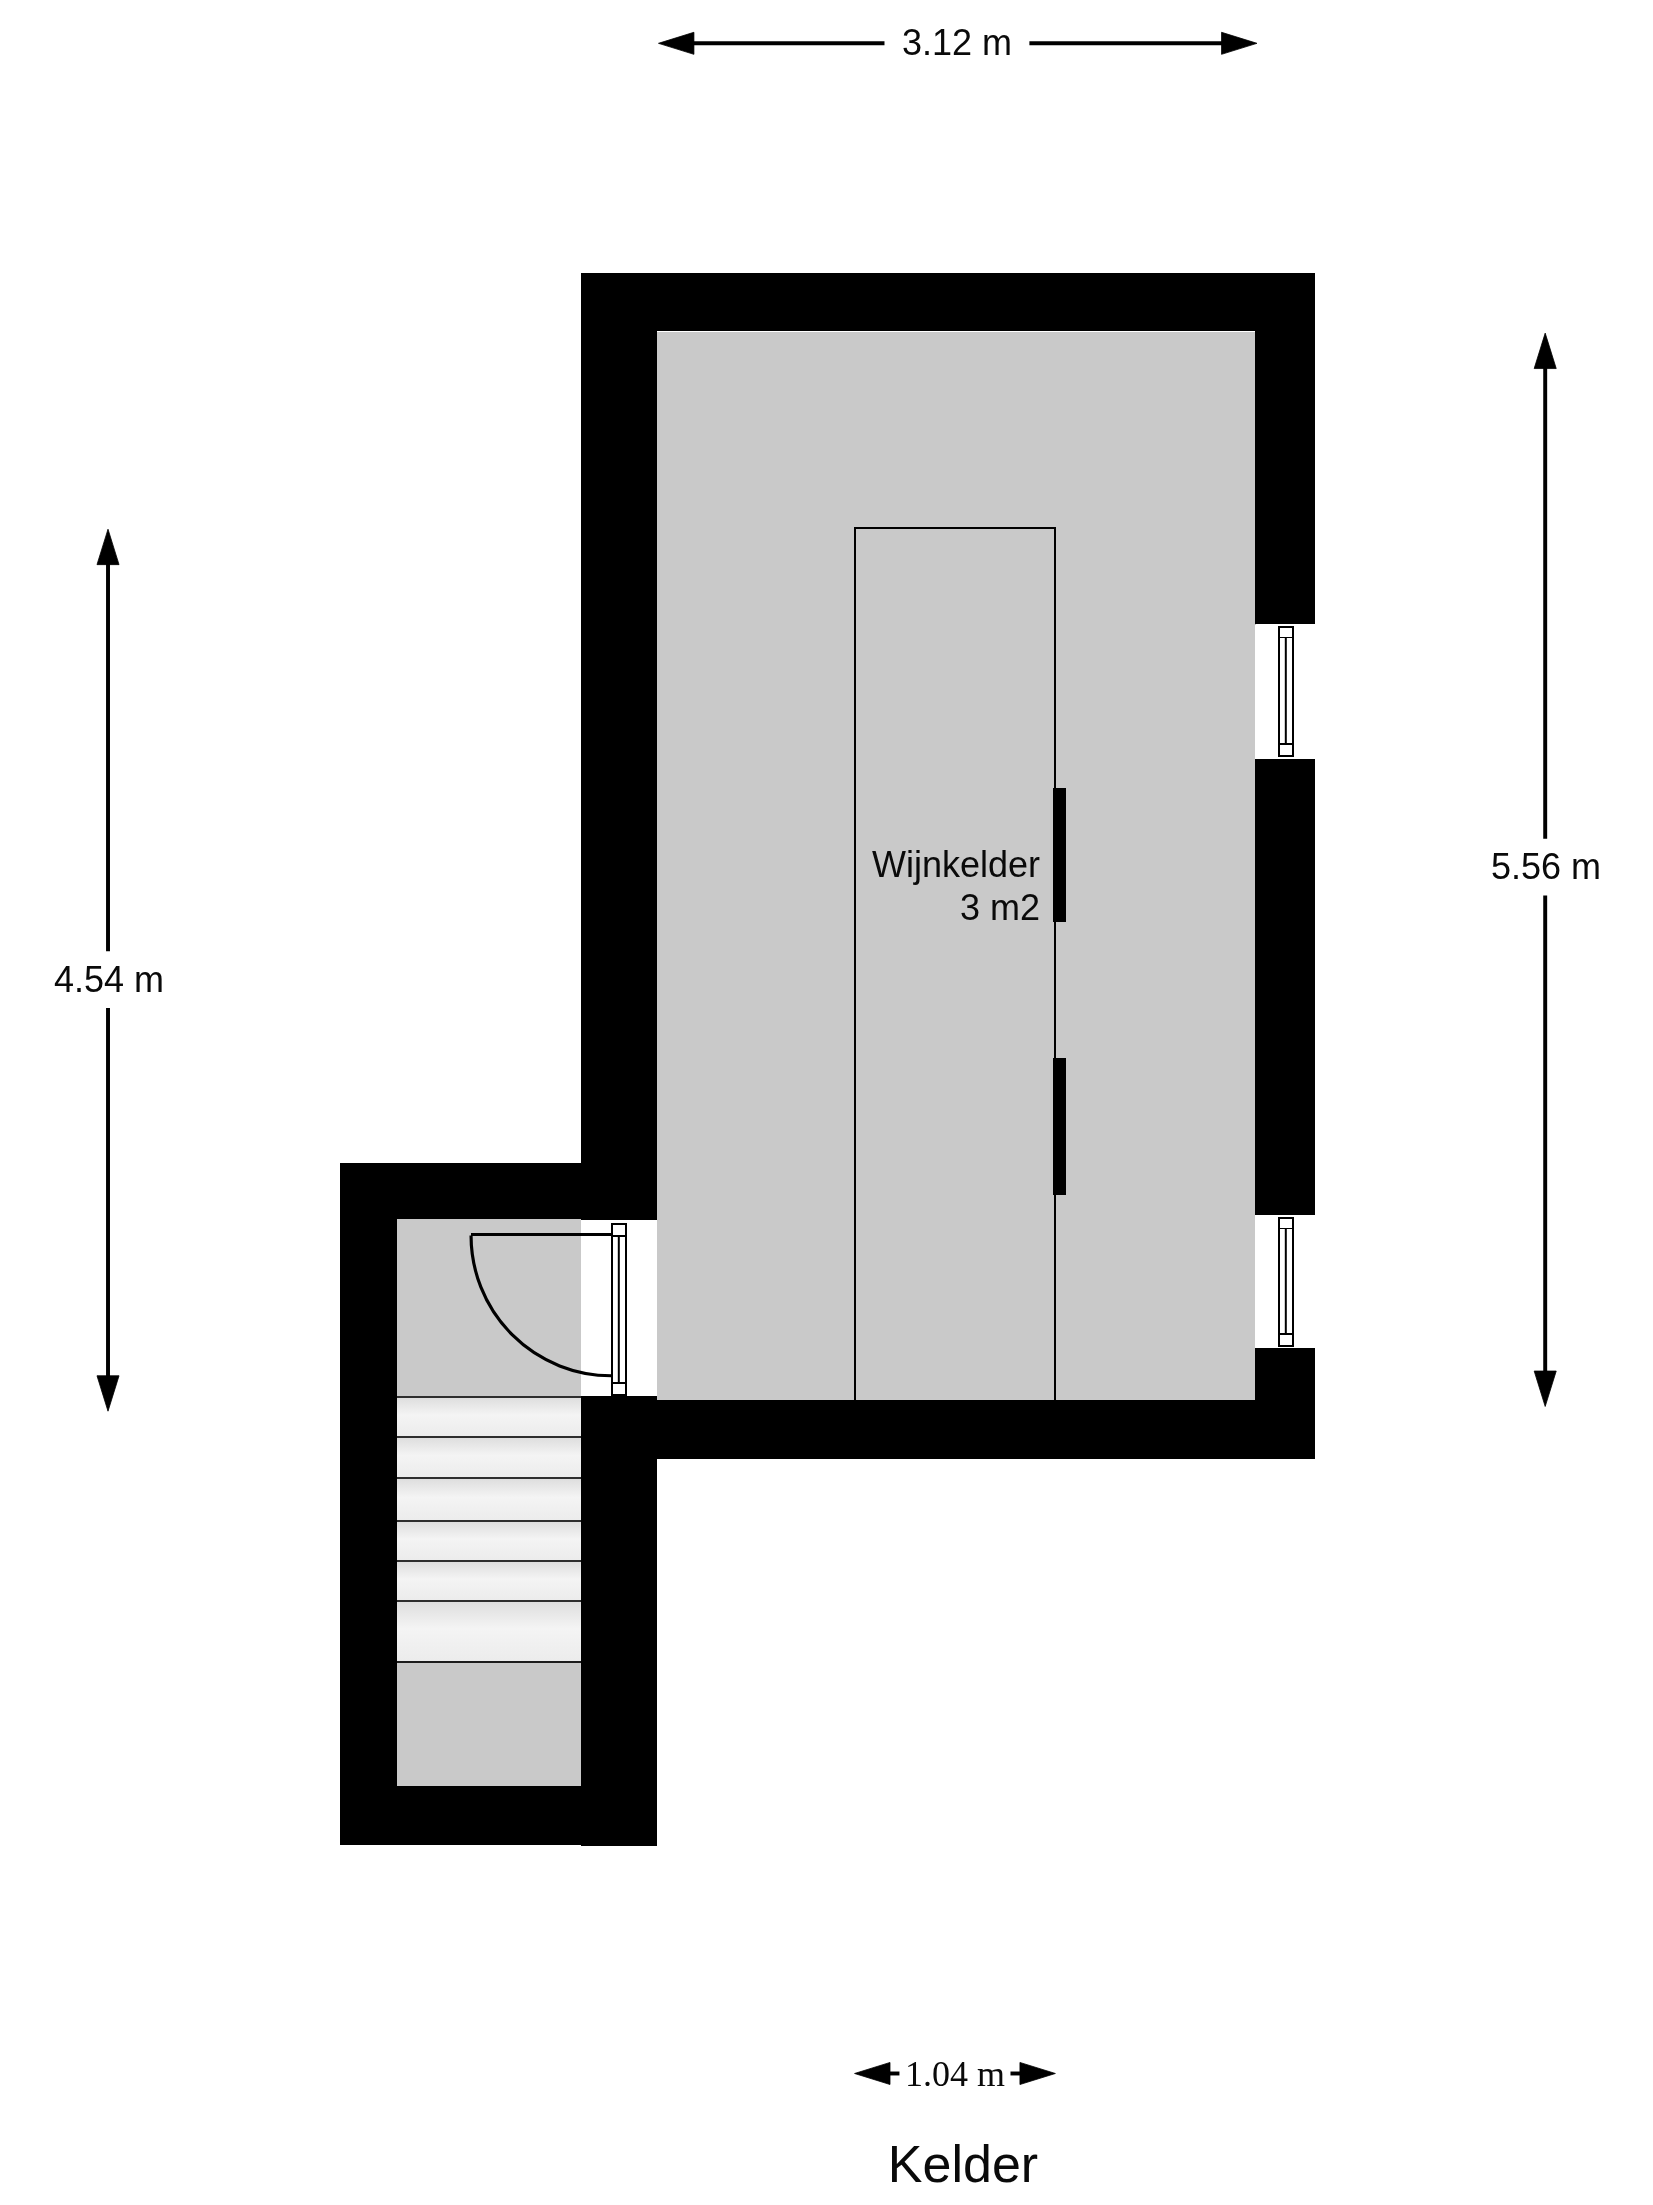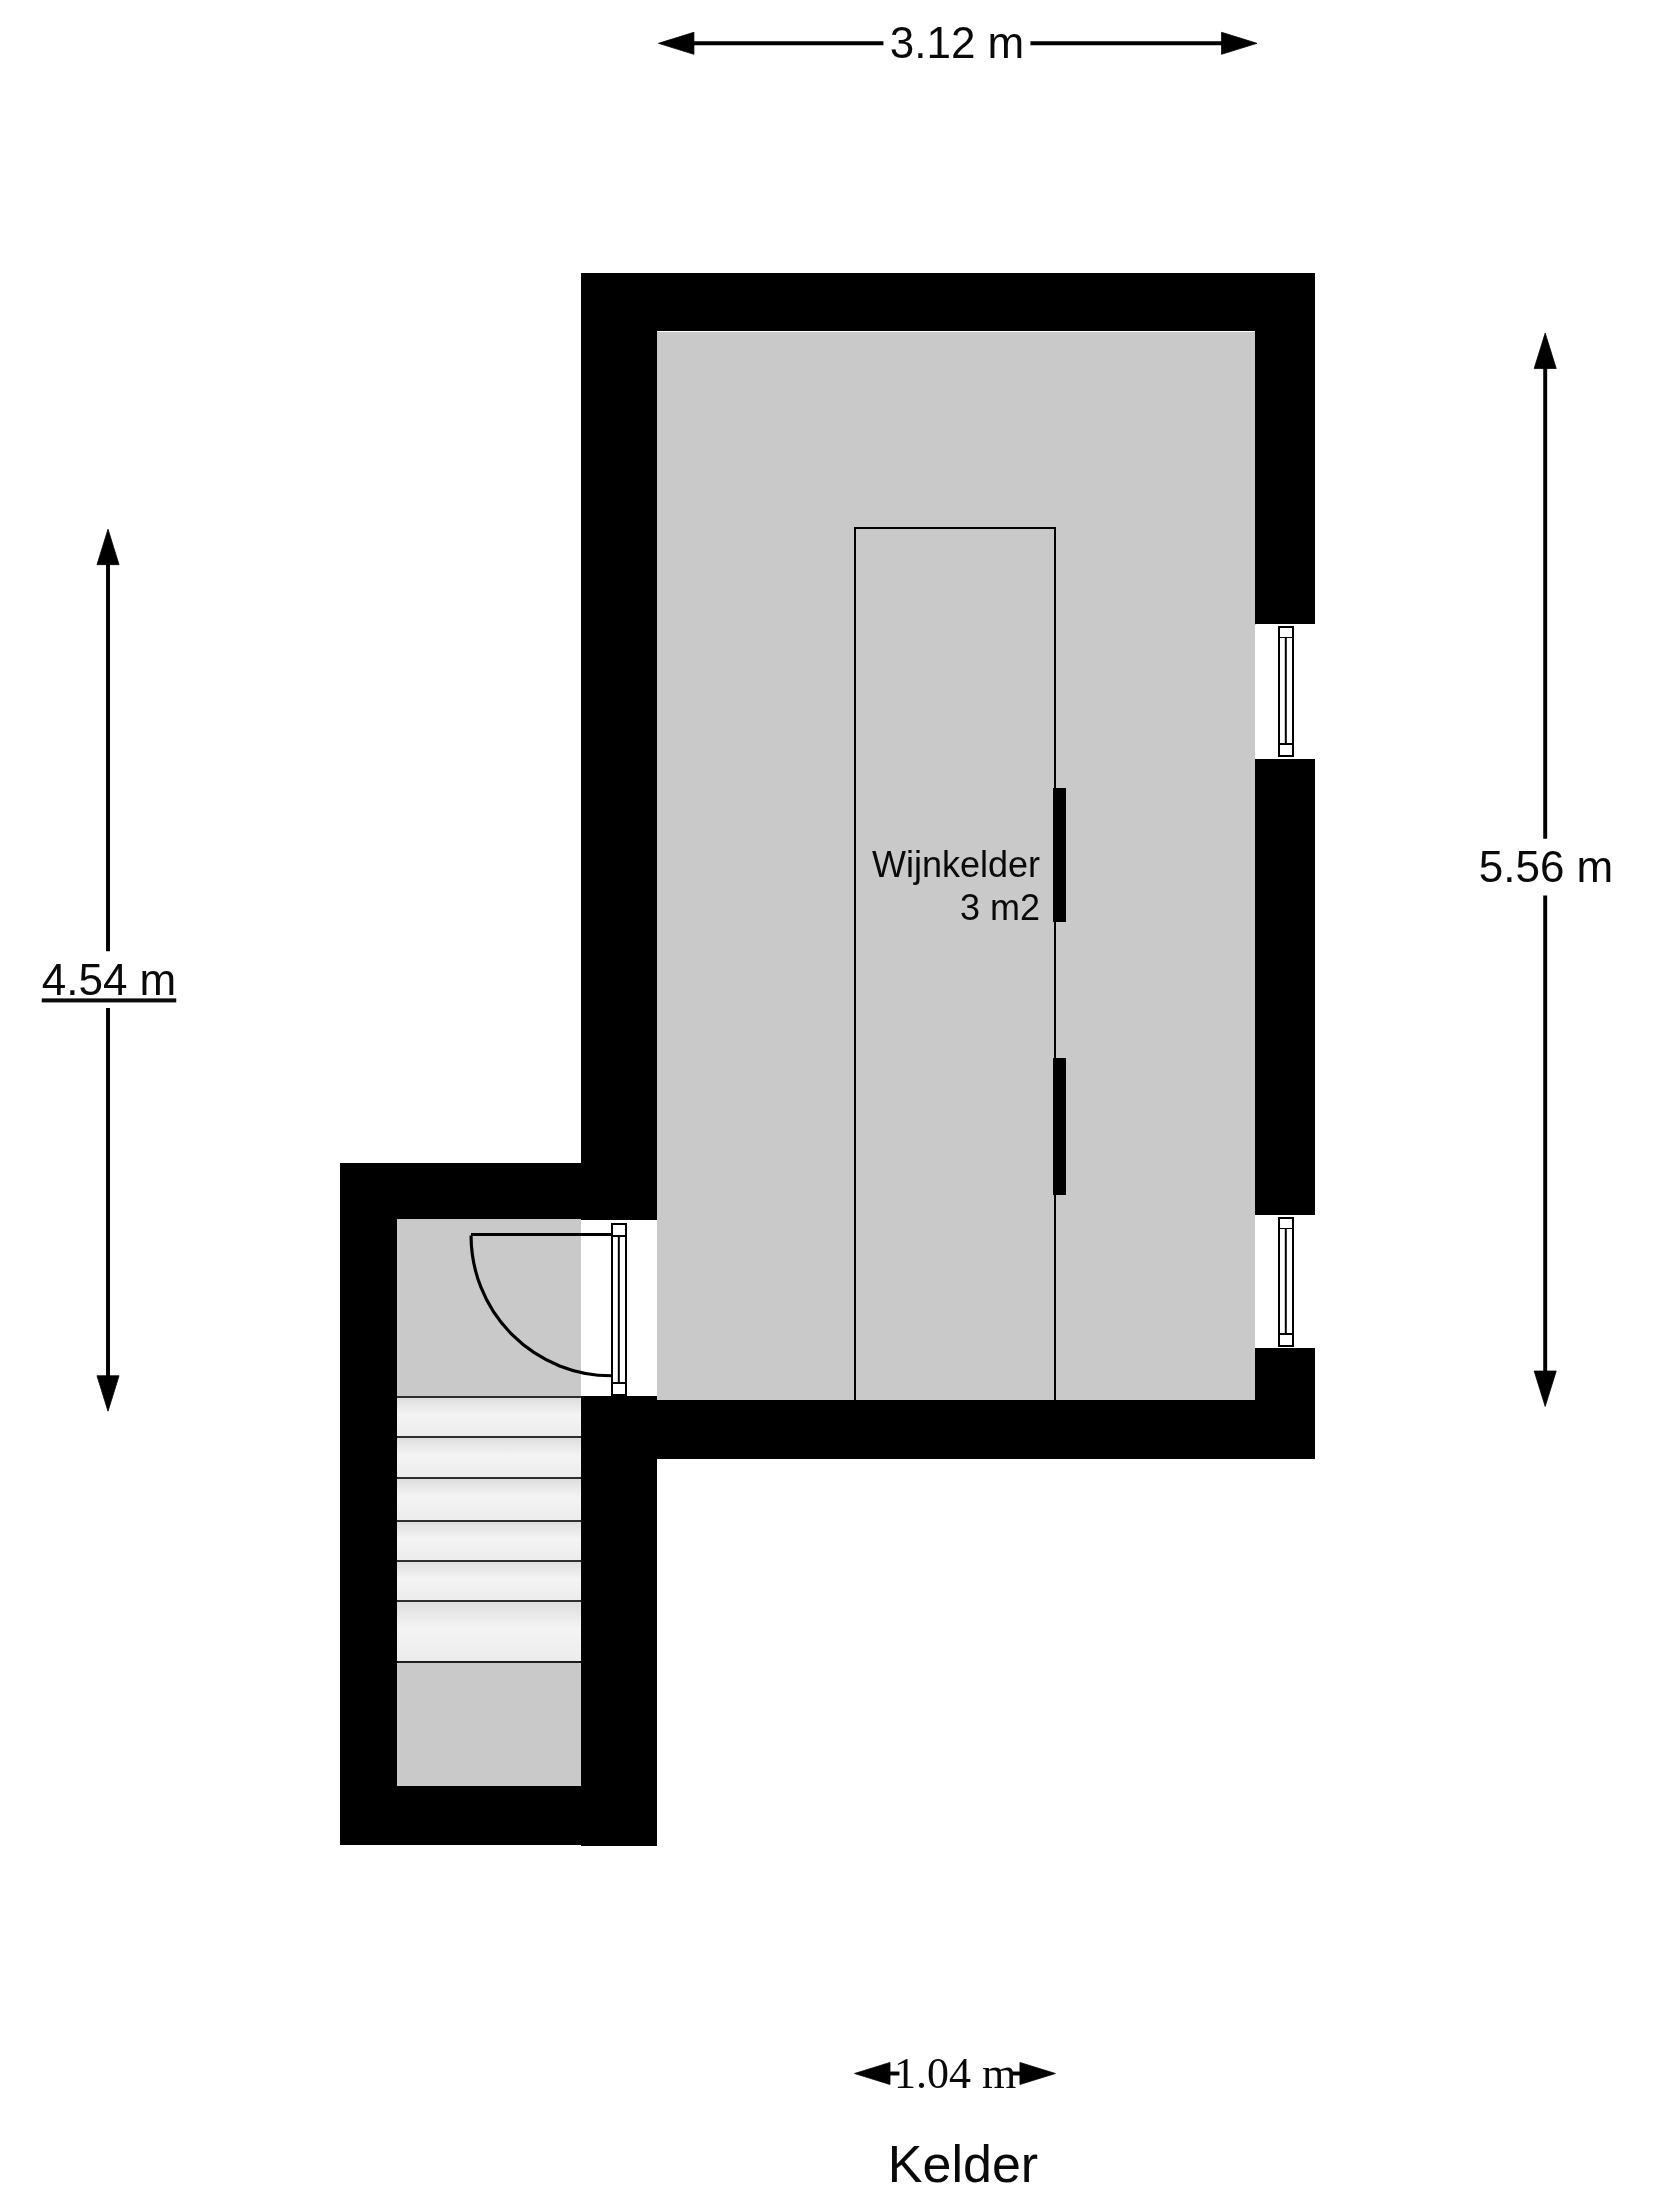--- a/index.html
+++ b/index.html
@@ -7,21 +7,21 @@
   .canvas {
     position:relative; width:1654px; height:2205px; background:#ffffff;
     font-family:"Liberation Sans", sans-serif; color:#0a0a0a; overflow:hidden;
   }
   .abs { position:absolute; }
   .wall { position:absolute; background:#000000; }
   .floor { position:absolute; background:#c9c9c9; }
   .svg-overlay { position:absolute; left:0; top:0; width:1654px; height:2205px; pointer-events:none; }
   .dim-label {
     position:absolute; transform:translate(-50%,-50%);
-    font-size:44px; line-height:1; white-space:nowrap;
+    font-size:36px; line-height:1; white-space:nowrap;
     background:#ffffff; padding:1.6px 6.3px;
   }
   .room-label {
     position:absolute; transform:translate(-50%,-50%);
     font-size:36px; line-height:43px; text-align:right; white-space:nowrap;
   }
   .plan-title {
     position:absolute; transform:translate(-50%,-50%);
     font-size:52px; line-height:1; white-space:nowrap;
   }
@@ -124,21 +124,21 @@
 
     <g stroke="#000" fill="#000">
       <line x1="1125" y1="2633" x2="1142" y2="2633" stroke-width="5"></line>
       <polygon points="1085,2633 1130,2619 1130,2647"></polygon>
       <line x1="1283" y1="2633" x2="1300" y2="2633" stroke-width="5"></line>
       <polygon points="1340,2633 1295,2619 1295,2647"></polygon>
     </g>
   </svg>
 
   <div class="dim-label" style="left:957px; top:43px;">3.12 m</div>
-  <div class="dim-label" style="left:109px; top:980px;text-decoration:underline;">4.54 m</div>
+  <div class="dim-label" style="left:109px; top:980px;">4.54 m</div>
   <div class="dim-label" style="left:1546px; top:867px;">5.56 m</div>
   <div class="dim-label" style="left:955px; top:2074px; background:transparent;font-family:Liberation Serif, serif;">1.04 m</div>
 
   <div class="room-label" style="left:956px; top:886px;">
     <div>Wijnkelder</div>
     <div>3 m2</div>
   </div>
 
   <div class="plan-title" style="left:963px; top:2164px;">Kelder</div>
 

